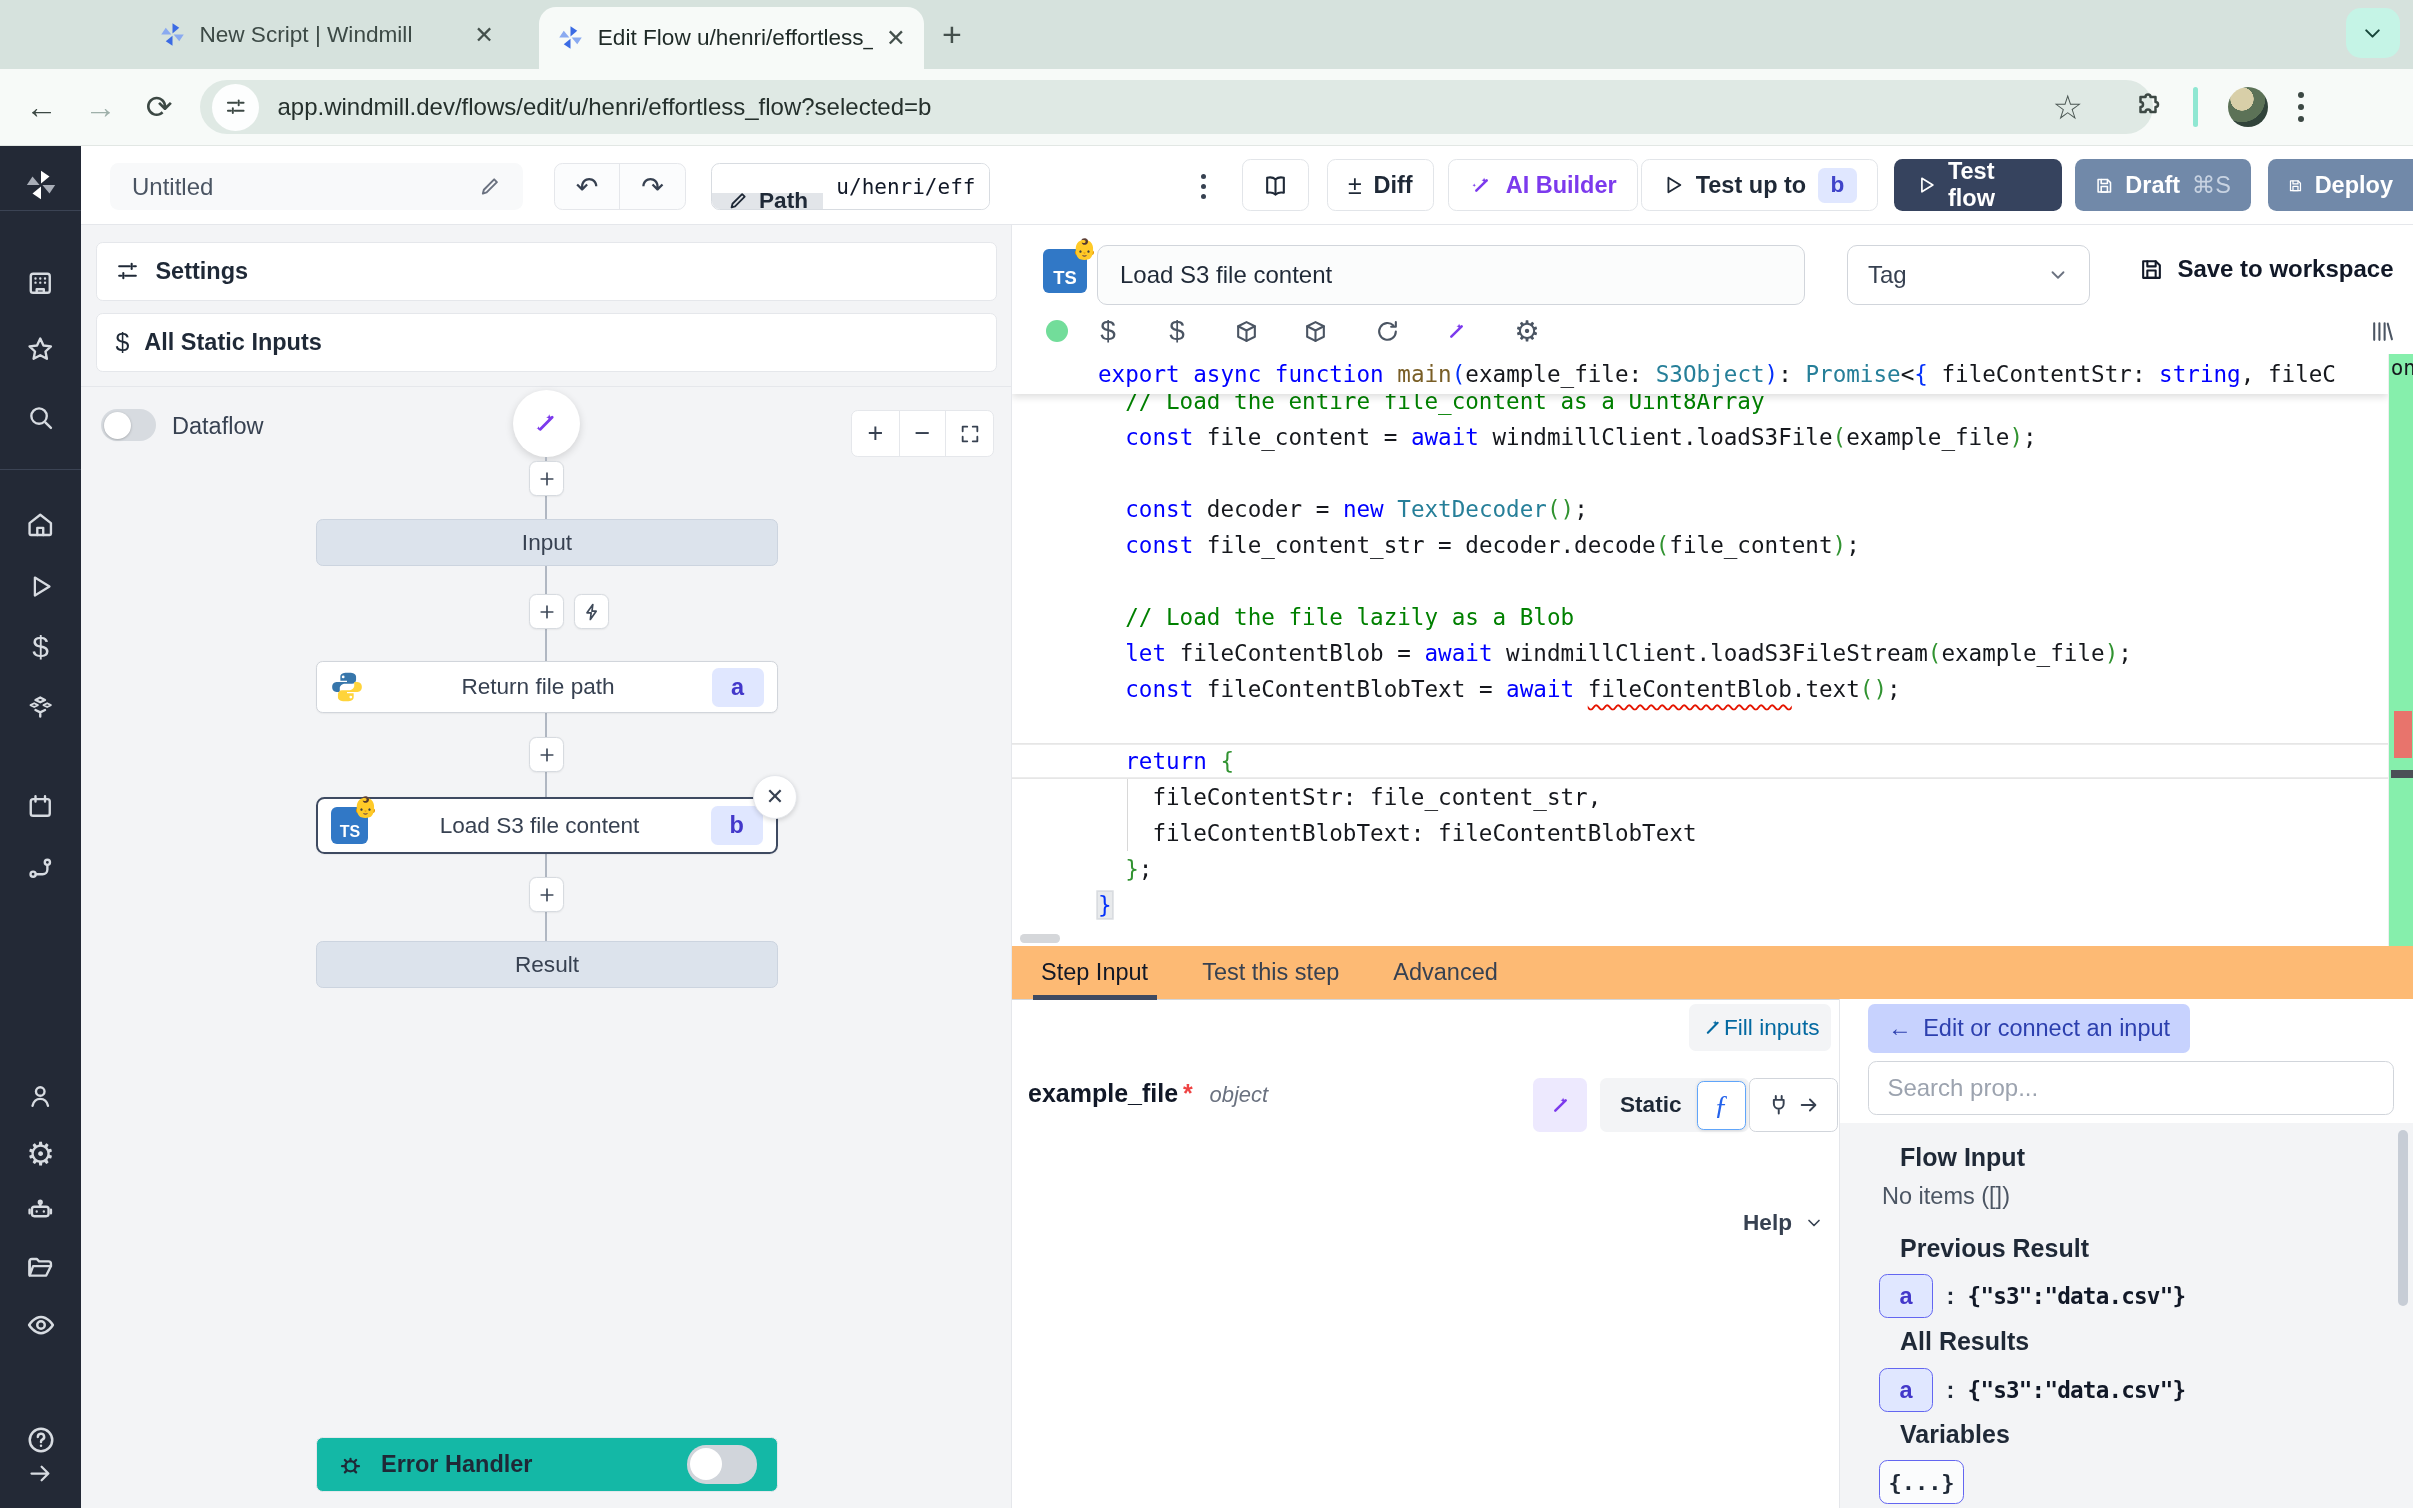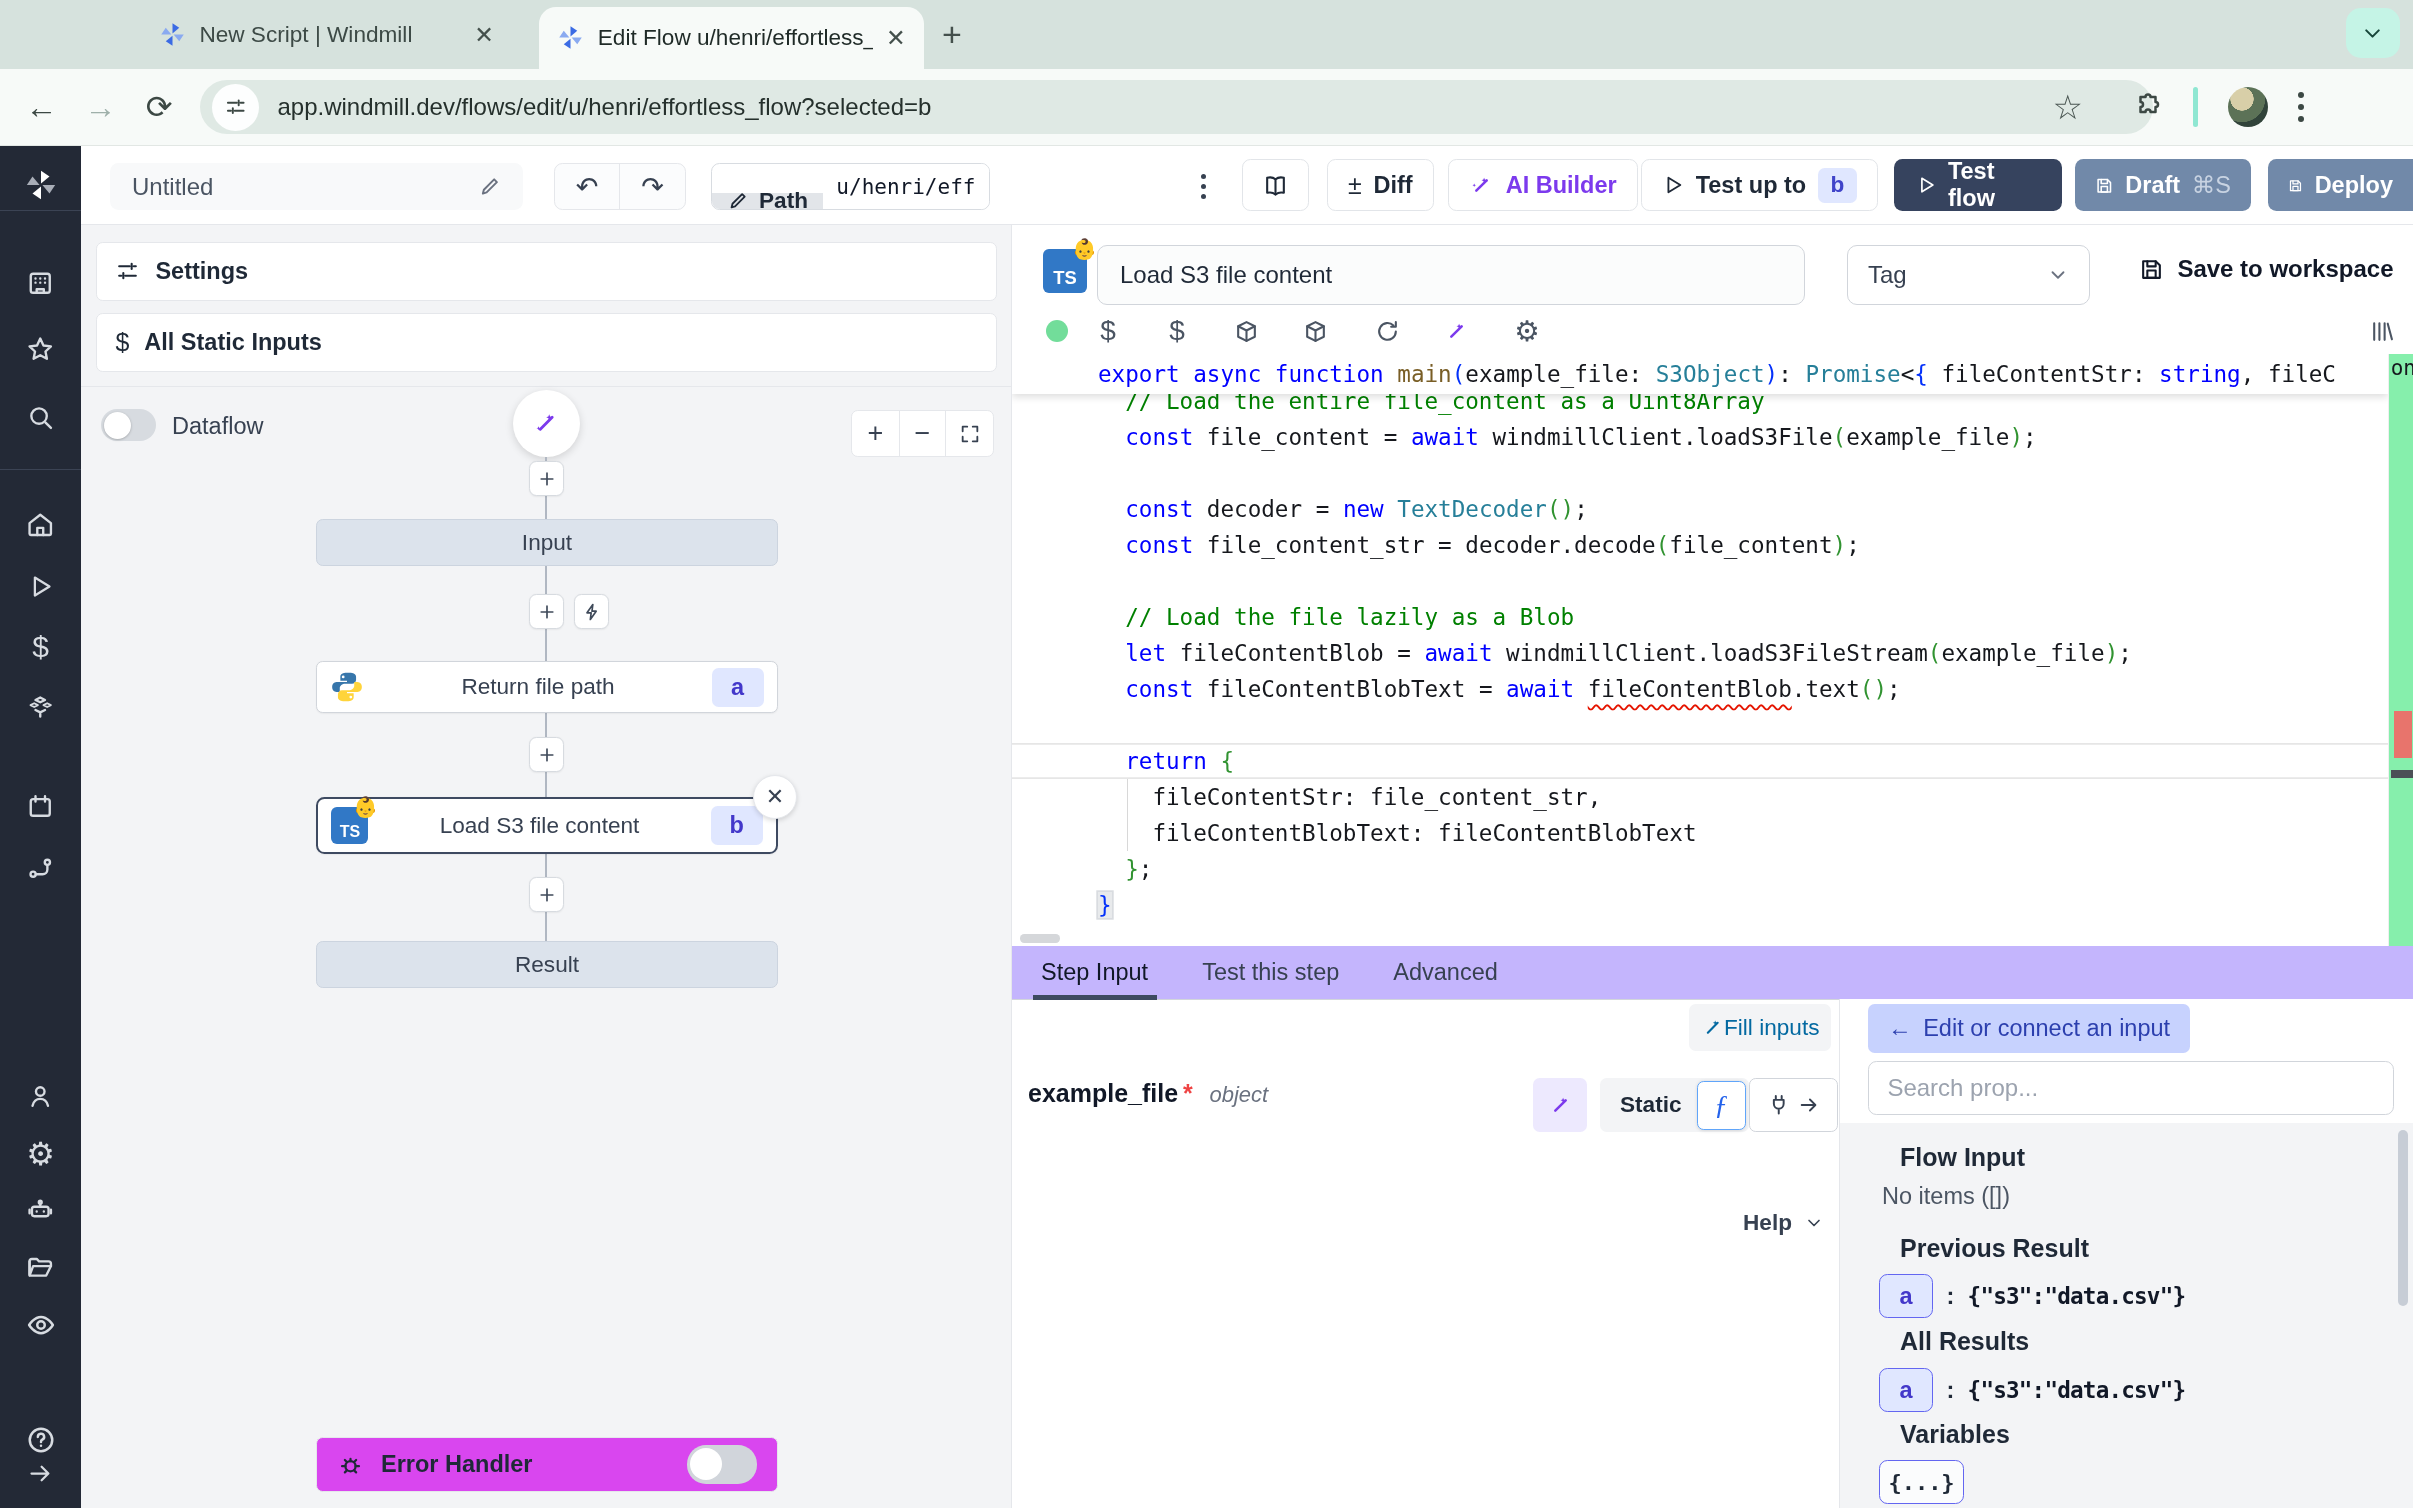--- a/index.html
+++ b/index.html
@@ -70,21 +70,21 @@
   .edge { position:absolute; left:464px; width:1.7px; background:#b0b7c2; }
   .gplus { position:absolute; width:35px; height:35px; background:#fff; border:0.8px solid #d7dbe0; border-radius:7.5px; display:flex; align-items:center; justify-content:center; color:#3f4a5a; box-shadow:0 0.8px 1.7px rgba(0,0,0,.06); }
   .node-virtual { position:absolute; left:235px; width:462px; height:47px; background:#dce3ec; border:0.8px solid #ccd4df; border-radius:6.7px; display:flex; align-items:center; justify-content:center; font-size:22.6px; color:#374151; }
   .node-step { position:absolute; left:235px; width:462px; height:52px; background:#fff; border:0.8px solid #d1d5db; border-radius:6.7px; display:flex; align-items:center; padding:0 13.4px; font-size:22.6px; color:#374151; box-shadow:0 0.8px 1.7px rgba(0,0,0,.05); }
   .node-step.selected { border:2.5px solid #3e4a61; border-radius:8.4px; height:57px; }
   .node-label { flex:1; text-align:center; }
   .node-badge { width:52px; height:39px; background:#e0e7ff; border-radius:6.7px; display:flex; align-items:center; justify-content:center; font-size:23.5px; font-weight:700; color:#4338ca; }
   .ts-sq { position:relative; width:37px; height:37px; background:#3178c6; border-radius:5.9px; color:#fff; font-size:16px; font-weight:700; display:flex; align-items:flex-end; justify-content:center; padding-bottom:3.4px; }
   .ts-emoji { position:absolute; top:-11.7px; right:-10px; font-size:20px; }
   .node-close { position:absolute; left:672px; width:44px; height:44px; background:#fff; border:0.8px solid #e5e7eb; border-radius:50%; box-shadow:0 1.7px 5px rgba(0,0,0,.15); display:flex; align-items:center; justify-content:center; font-size:22px; color:#374151; }
-  .errcard { position:absolute; left:235px; top:1212px; width:462px; height:55px; background:#d946ef; border:0.8px solid #e5e7eb; border-radius:6.7px; display:flex; align-items:center; gap:17px; padding:0 20px; font-size:23.5px; font-weight:600; color:#1f2937; }
+  .errcard { position:absolute; left:235px; top:1212px; width:462px; height:55px; background:#14b8a6; border:0.8px solid #e5e7eb; border-radius:6.7px; display:flex; align-items:center; gap:17px; padding:0 20px; font-size:23.5px; font-weight:600; color:#1f2937; }
   .err-toggle { margin-left:auto; position:relative; width:70px; height:39px; border-radius:19px; background:#d1d5db; }
   .err-toggle .knob { position:absolute; left:3.4px; top:3.4px; width:32px; height:32px; border-radius:50%; background:#fff; }
 
   
   .editorcol { left:1012px; top:225px; width:1401px; height:1284px; background:#fff; }
   .stepname-input { position:absolute; left:85px; top:20px; width:708px; height:60px; border:0.8px solid #d1d5db; border-radius:10px; background:#fbfcfc; font-size:24px; color:#1f2937; padding:0 22px; font-family:"Liberation Sans", sans-serif; outline:none; }
   .tag-select { position:absolute; left:835px; top:20px; width:243px; height:60px; border:0.8px solid #d1d5db; border-radius:10px; display:flex; align-items:center; justify-content:space-between; padding:0 20px; font-size:24px; color:#374151; background:#fff; }
   .save-ws { position:absolute; left:1127px; top:30px; display:flex; align-items:center; gap:13.4px; font-size:24px; font-weight:600; color:#111827; }
   .iconrow-item { position:absolute; top:85px; width:42px; height:42px; display:flex; align-items:center; justify-content:center; color:#4b5563; }
   .green-dot { width:22px; height:22px; border-radius:50%; background:#72dd9a; }
@@ -104,21 +104,21 @@
   .indent-guide { position:absolute; left:115px; top:425px; height:72px; border-left:1.7px solid #d8d8d8; }
   .code-sticky { position:absolute; left:0; top:0; width:1376px; height:40px; background:#fff; box-shadow:0 4.2px 7.5px rgba(0,0,0,.13); }
   .code-sticky .code-line { height:40px; line-height:40px; }
   .overview-strip { position:absolute; left:1376px; top:0; width:25px; height:592px; background:#86efac; border-left:0.8px solid #efefef; }
   .ov-overflow { position:absolute; left:1.7px; top:1.7px; font-size:21px; color:#16181d; font-family:"DejaVu Sans Mono", monospace; }
   .ov-err { position:absolute; left:5px; top:357px; width:18.4px; height:47px; background:#e8746c; }
   .ov-thumb { position:absolute; left:1.7px; top:416px; width:23.5px; height:8.4px; background:#4b5056; }
   .hscroll-thumb { position:absolute; left:8.4px; top:580px; width:40px; height:9.2px; background:#d5d7da; border-radius:4.2px; }
 
   
-  .steptabs { position:absolute; left:0; top:721px; width:1401px; height:54px; border-bottom:0.8px solid #d2d6db; display:flex; align-items:center; gap:54px; padding:0 29px; background:#c4b5fd; }
+  .steptabs { position:absolute; left:0; top:721px; width:1401px; height:54px; border-bottom:0.8px solid #d2d6db; display:flex; align-items:center; gap:54px; padding:0 29px; background:#fdba74; }
   .steptab { font-size:23.5px; color:#374151; height:54px; display:flex; align-items:center; position:relative; }
   .steptab.active { color:#111827; font-weight:500; }
   .steptab.active::after { content:""; position:absolute; left:-8.4px; right:-8.4px; bottom:0; height:4.2px; background:#3e4a61; }
 
   
   .bottomarea { position:absolute; left:0; top:774px; width:1401px; height:510px; }
   .fill-btn { position:absolute; left:677px; top:5px; width:142px; height:47px; background:#f3f4f6; border-radius:6.7px; display:flex; align-items:center; justify-content:center; font-size:22.6px; color:#0369a1; }
   .field-label-row { position:absolute; left:16px; top:80px; display:flex; align-items:baseline; gap:5px; }
   .field-name { font-size:25px; font-weight:700; color:#111827; }
   .req { color:#ef4444; font-size:25px; font-weight:700; }

